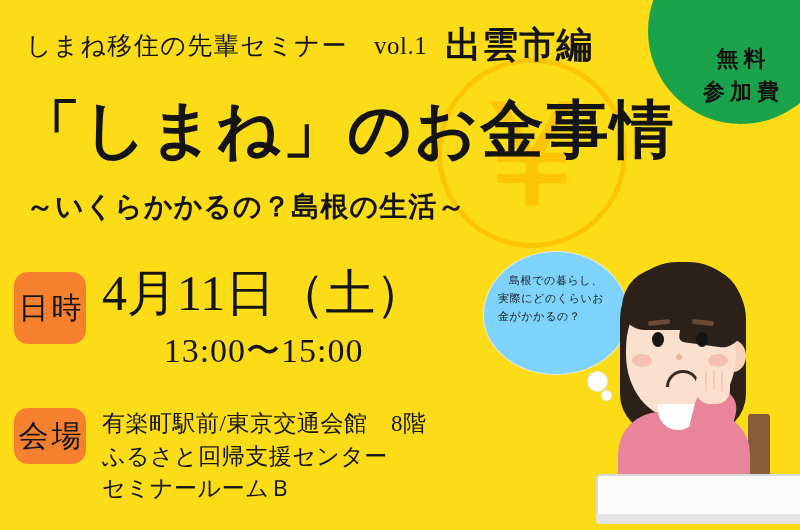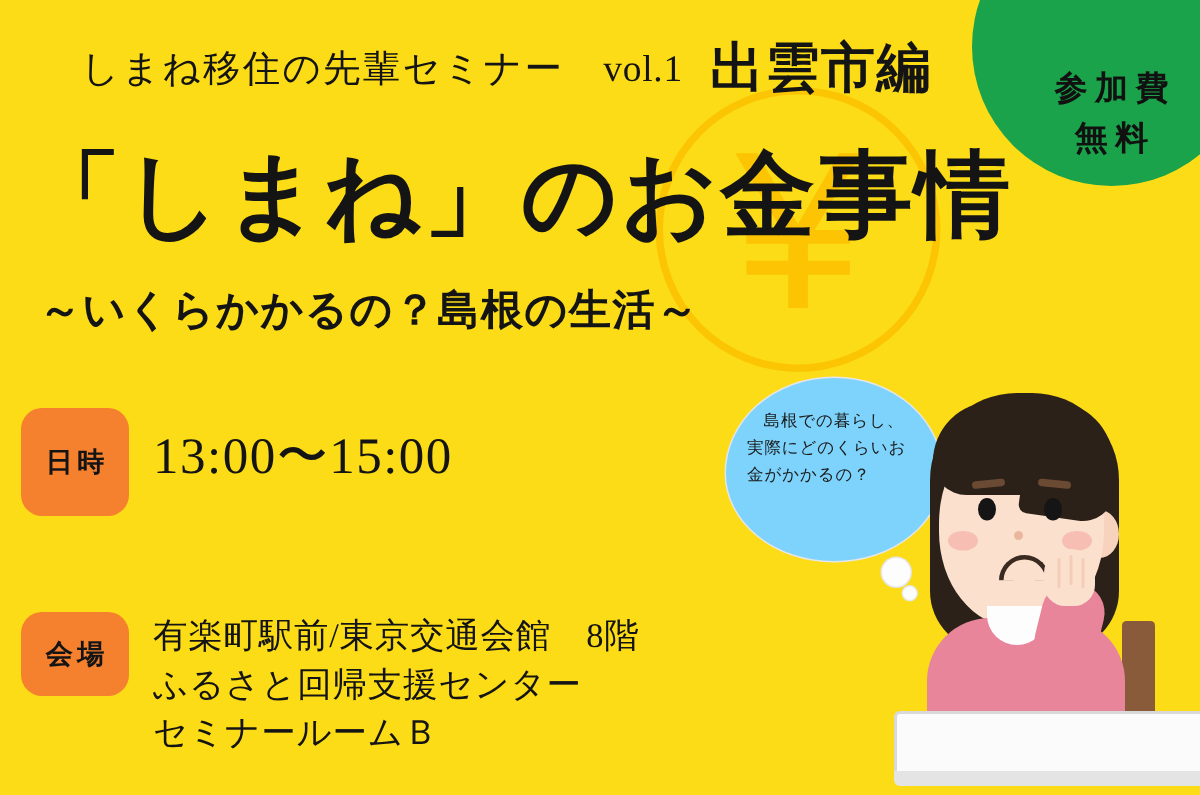--- a/index.html
+++ b/index.html
@@ -80,21 +80,20 @@
     left: 26px;
     top: 18px;
     display: flex;
     align-items: baseline;
     white-space: nowrap;
   }
   .header-main {
     font-size: 25px;
     letter-spacing: 1.5px;
     font-weight: 500;
-    margin-left: 28px;
   }
   .header-vol {
     font-size: 25px;
     margin-left: 26px;
     letter-spacing: .5px;
   }
   .header-city {
     font-size: 36px;
     font-weight: bold;
     margin-left: 18px;
@@ -138,22 +137,22 @@
 
   .tag {
     width: 72px;
     height: 72px;
     background: #f5812f;
     border-radius: 14px;
     display: flex;
     align-items: center;
     justify-content: center;
     flex: 0 0 auto;
-    font-size: 18px;
-    font-weight: bold;
+    font-size: 30px;
+    font-weight: normal;
     letter-spacing: 3px;
     text-indent: 3px;
     color: #141414;
   }
   #row-venue .tag { height: 56px; }
 
   .info-body {
     margin-left: 16px;
     display: flex;
     flex-direction: column;
@@ -287,36 +286,37 @@
 </style>
 </head>
 <body>
 
 <div id="flyer">
 
   <div class="coin"></div>
   <div class="coin-yen">¥</div>
 
   <div class="green-badge">
+    <span>無料</span>
     <span>参加費</span>
-    <span>無料</span>
   </div>
 
   <div class="header-row">
     <div class="header-main">しまね移住の先輩セミナー</div>
     <div class="header-vol">vol.1</div>
     <div class="header-city">出雲市編</div>
   </div>
 
   <div class="title">「しまね」のお金事情</div>
   <div class="subtitle">～いくらかかるの？島根の生活～</div>
 
   <div class="info-row" id="row-date">
     <div class="tag">日時</div>
     <div class="info-body">
+      <div class="date-main">4月11日（土）</div>
       <div class="date-time">13:00〜15:00</div>
     </div>
   </div>
 
   <div class="info-row" id="row-venue">
     <div class="tag">会場</div>
     <div class="info-body">
       <div class="venue-line">有楽町駅前/東京交通会館　8階</div>
       <div class="venue-line">ふるさと回帰支援センター</div>
       <div class="venue-line">セミナールームＢ</div>

